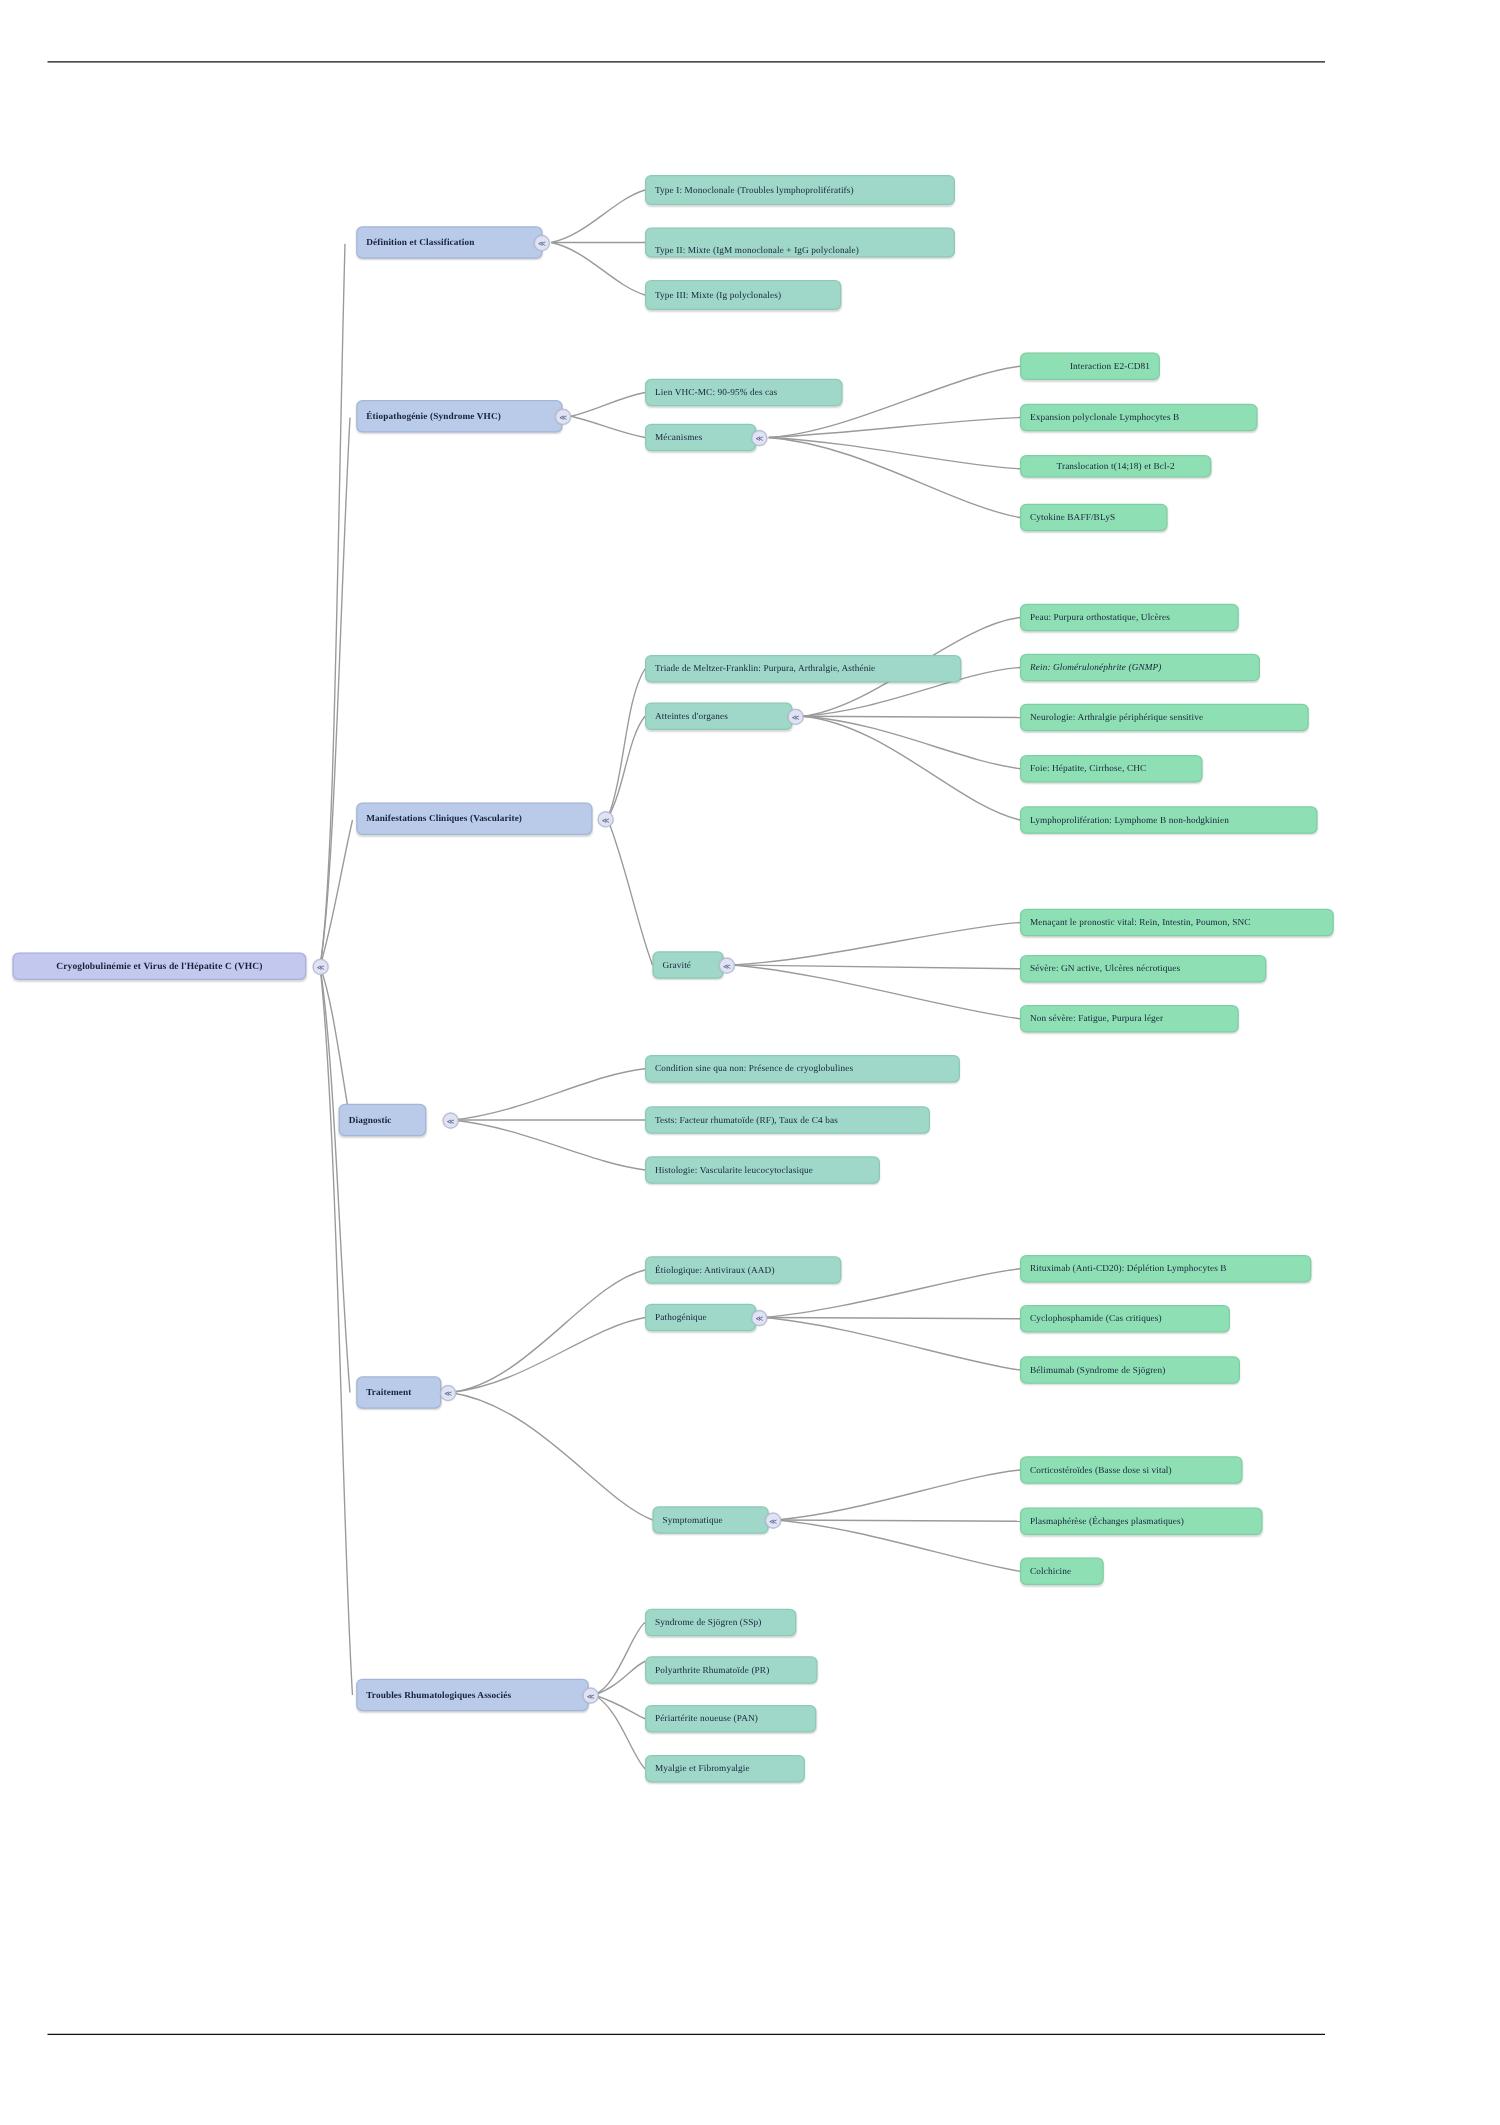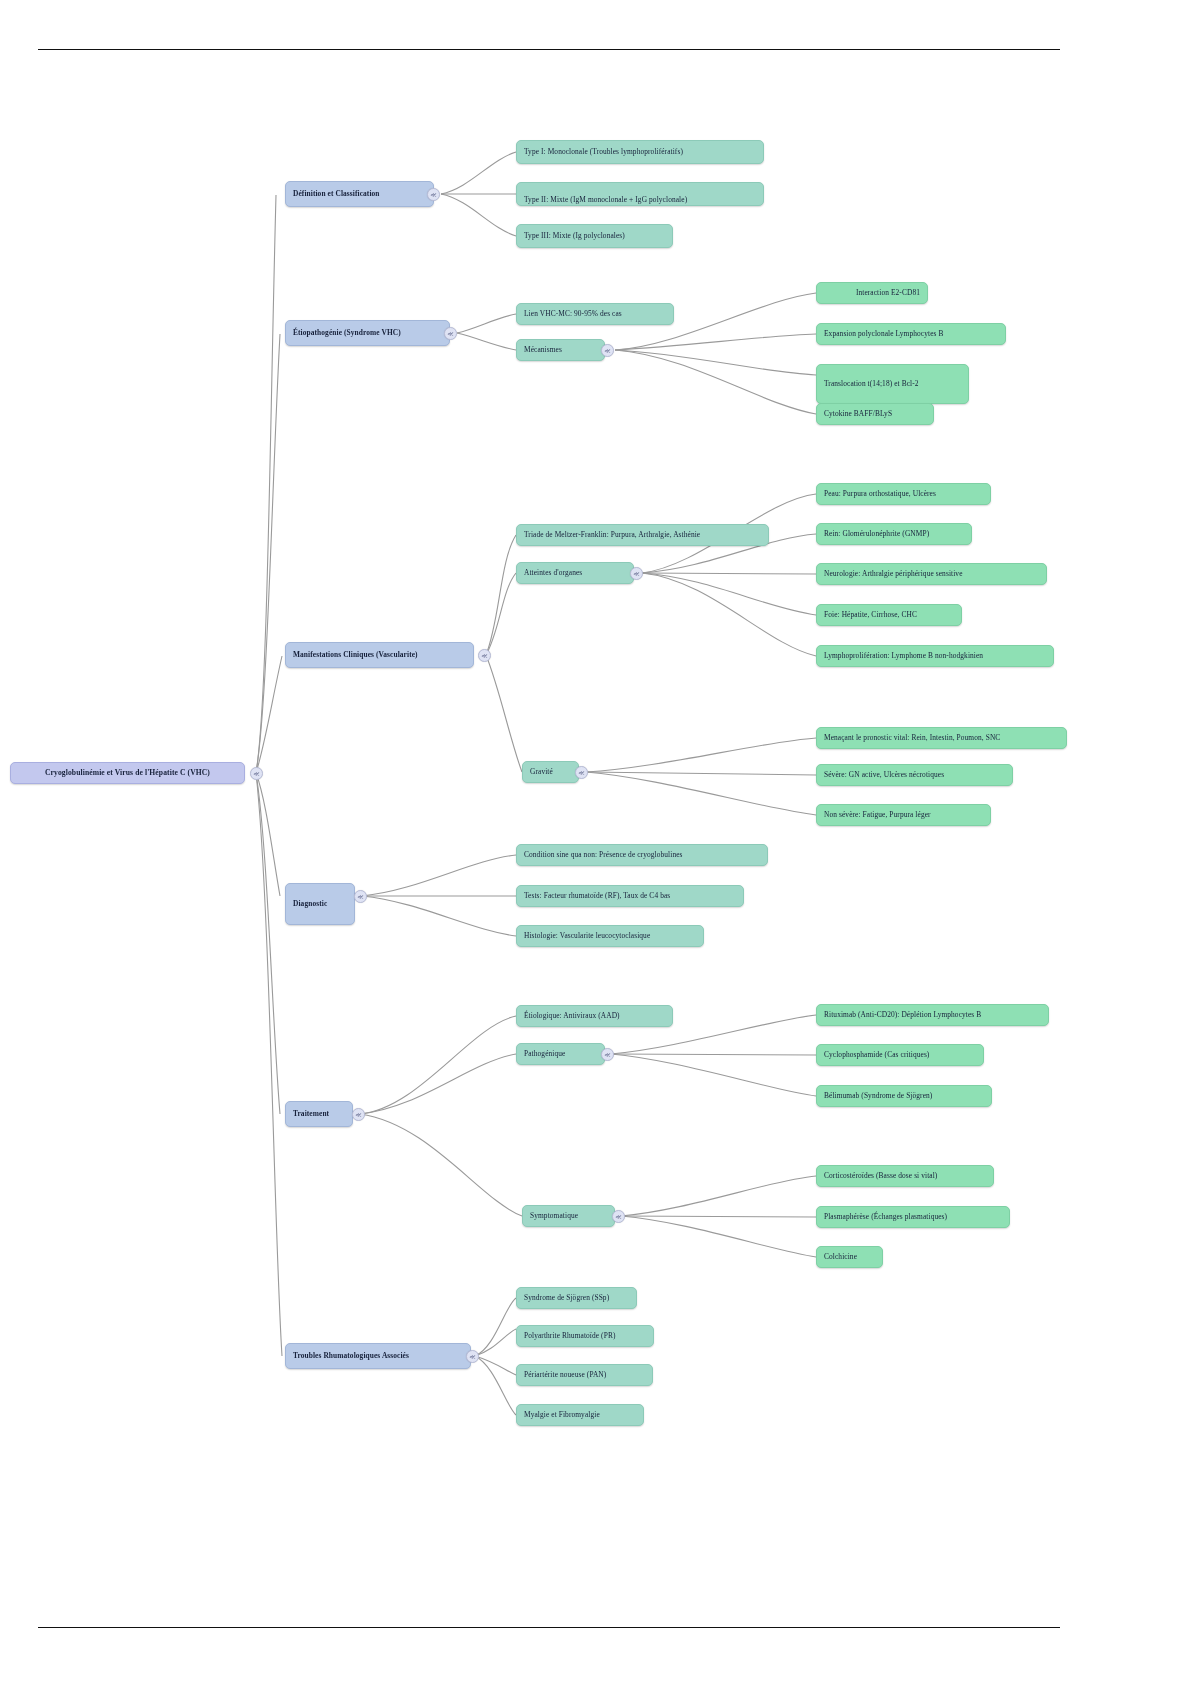--- a/index.html
+++ b/index.html
@@ -163,21 +163,21 @@
   <div class="collapse" style="left:601px;top:344px;">
     <span>≪</span>
   </div>
 
   <div class="node lvl3" style="left:816px;top:282px;width:112px;height:22px;justify-content:flex-end;">
     <span>Interaction E2-CD81</span>
   </div>
   <div class="node lvl3" style="left:816px;top:323px;width:190px;height:22px;">
     <span>Expansion polyclonale Lymphocytes B</span>
   </div>
-  <div class="node lvl3" style="left:816px;top:364px;width:153px;height:40px;">
+  <div class="node lvl3" style="left:816px;top:364px;width:153px;height:18px;justify-content:center;">
     <span>Translocation t(14;18) et Bcl-2</span>
   </div>
   <div class="node lvl3" style="left:816px;top:403px;width:118px;height:22px;">
     <span>Cytokine BAFF/BLyS</span>
   </div>
 
   <div class="node lvl1" style="left:285px;top:642px;width:189px;height:26px;">
     <span>Manifestations Cliniques (Vascularite)</span>
   </div>
   <div class="collapse" style="left:478px;top:649px;">
@@ -190,21 +190,21 @@
   <div class="node lvl2" style="left:516px;top:562px;width:118px;height:22px;">
     <span>Atteintes d'organes</span>
   </div>
   <div class="collapse" style="left:630px;top:567px;">
     <span>≪</span>
   </div>
 
   <div class="node lvl3" style="left:816px;top:483px;width:175px;height:22px;">
     <span>Peau: Purpura orthostatique, Ulcères</span>
   </div>
-  <div class="node lvl3" style="left:816px;top:523px;width:156px;height:22px;">
+  <div class="node lvl3" style="left:816px;top:523px;width:192px;height:22px;font-style:italic;">
     <span>Rein: Glomérulonéphrite (GNMP)</span>
   </div>
   <div class="node lvl3" style="left:816px;top:563px;width:231px;height:22px;">
     <span>Neurologie: Arthralgie périphérique sensitive</span>
   </div>
   <div class="node lvl3" style="left:816px;top:604px;width:146px;height:22px;">
     <span>Foie: Hépatite, Cirrhose, CHC</span>
   </div>
   <div class="node lvl3" style="left:816px;top:645px;width:238px;height:22px;">
     <span>Lymphoprolifération: Lymphome B non-hodgkinien</span>
@@ -220,21 +220,21 @@
   <div class="node lvl3" style="left:816px;top:727px;width:251px;height:22px;">
     <span>Menaçant le pronostic vital: Rein, Intestin, Poumon, SNC</span>
   </div>
   <div class="node lvl3" style="left:816px;top:764px;width:197px;height:22px;">
     <span>Sévère: GN active, Ulcères nécrotiques</span>
   </div>
   <div class="node lvl3" style="left:816px;top:804px;width:175px;height:22px;">
     <span>Non sévère: Fatigue, Purpura léger</span>
   </div>
 
-  <div class="node lvl1" style="left:285px;top:883px;width:70px;height:42px;font-family:Liberation Serif, serif;">
+  <div class="node lvl1" style="left:271px;top:883px;width:70px;height:26px;font-family:Liberation Serif, serif;">
     <span>Diagnostic</span>
   </div>
   <div class="collapse" style="left:354px;top:890px;">
     <span>≪</span>
   </div>
 
   <div class="node lvl2" style="left:516px;top:844px;width:252px;height:22px;">
     <span>Condition sine qua non: Présence de cryoglobulines</span>
   </div>
   <div class="node lvl2" style="left:516px;top:885px;width:228px;height:22px;">

